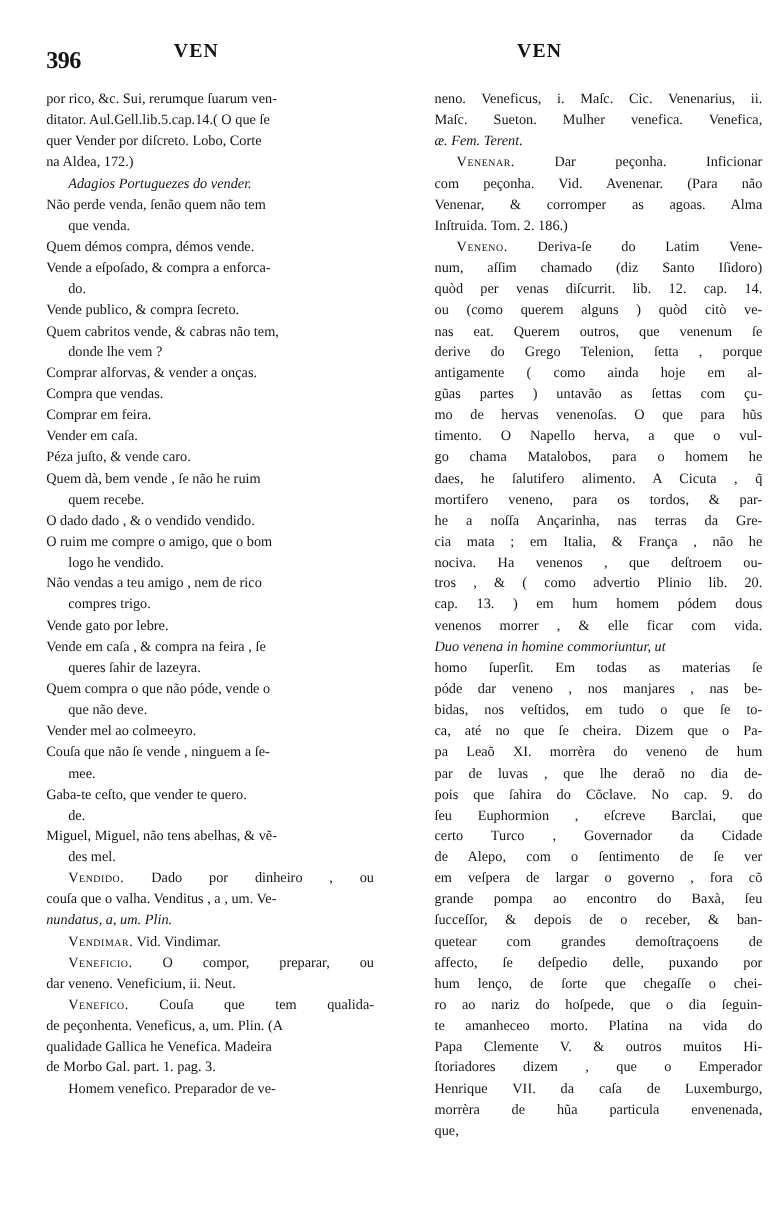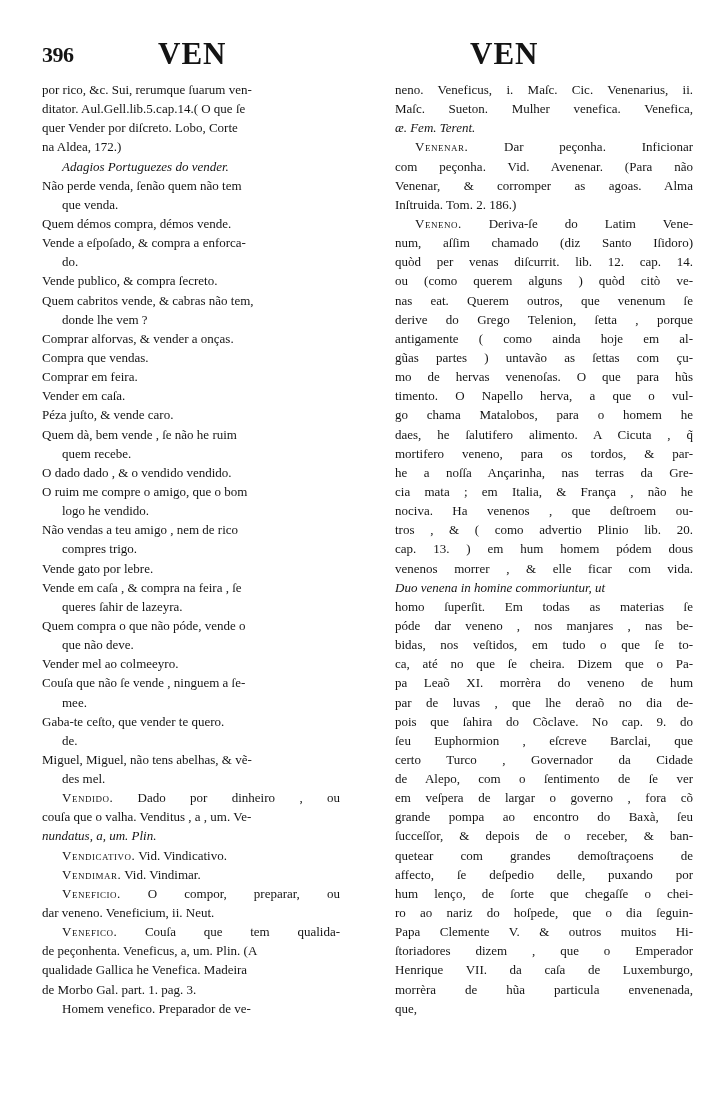--- a/index.html
+++ b/index.html
@@ -7,21 +7,21 @@
     width: 709px; height: 1106px; position: relative; overflow: hidden;
     font-family: "Liberation Serif", "DejaVu Serif", serif;
     color: #141414;
   }
   .page-number {
     position: absolute; left: 42px; top: 42px;
     font-size: 22px; font-weight: bold; letter-spacing: -0.5px;
   }
   .running-head {
     position: absolute; top: 36px;
-    font-size: 31px; font-weight: bold; letter-spacing: 1px;
+    font-size: 18px; font-weight: bold; letter-spacing: 1px;
   }
   .rh-left { left: 158px; }
   .rh-right { left: 470px; }
   .column {
     position: absolute; top: 80px;
     font-size: 13px; line-height: 19.15px;
   }
   .col-left { left: 42px; width: 298px; }
   .col-right { left: 357px; width: 298px; margin-left: 38px; }
   .line { white-space: nowrap; height: 19.15px; overflow: visible; }
@@ -73,21 +73,20 @@
     <div class="line">Vender mel ao colmeeyro.</div>
     <div class="line">Couſa que não ſe vende , ninguem a ſe-</div>
     <div class="line hang">mee.</div>
     <div class="line">Gaba-te ceſto, que vender te quero.</div>
     <div class="line hang">de.</div>
     <div class="line">Miguel, Miguel, não tens abelhas, &amp; vẽ-</div>
     <div class="line hang">des mel.</div>
     <div class="line indent just"><span class="sc">Vendido.</span><span> Dado por dinheiro , ou</span></div>
     <div class="line">couſa que o valha. Venditus , a , um. Ve-</div>
     <div class="line it">nundatus, a, um. Plin.</div>
-    <div class="line indent"><span class="sc">Vendicativo.</span><span> Vid. Vindicativo.</span></div>
     <div class="line indent"><span class="sc">Vendimar.</span><span> Vid. Vindimar.</span></div>
     <div class="line indent just"><span class="sc">Veneficio.</span><span> O compor, preparar, ou</span></div>
     <div class="line">dar veneno. Veneficium, ii. Neut.</div>
     <div class="line indent just"><span class="sc">Venefico.</span><span> Couſa que tem qualida-</span></div>
     <div class="line">de peçonhenta. Veneficus, a, um. Plin. (A</div>
     <div class="line">qualidade Gallica he Venefica. Madeira</div>
     <div class="line">de Morbo Gal. part. 1. pag. 3.</div>
     <div class="line indent">Homem venefico. Preparador de ve-</div>
   </div>
 <div class="column col-right" id="col-right">
@@ -128,18 +127,19 @@
     <div class="line just">ſeu Euphormion , eſcreve Barclai, que</div>
     <div class="line just">certo Turco , Governador da Cidade</div>
     <div class="line just">de Alepo, com o ſentimento de ſe ver</div>
     <div class="line just">em veſpera de largar o governo , fora cõ</div>
     <div class="line just">grande pompa ao encontro do Baxà, ſeu</div>
     <div class="line just">ſucceſſor, &amp; depois de o receber, &amp; ban-</div>
     <div class="line just">quetear com grandes demoſtraçoens de</div>
     <div class="line just">affecto, ſe deſpedio delle, puxando por</div>
     <div class="line just">hum lenço, de ſorte que chegaſſe o chei-</div>
     <div class="line just">ro ao nariz do hoſpede, que o dia ſeguin-</div>
+    <div class="line just">te amanheceo morto. Platina na vida do</div>
     <div class="line just">Papa Clemente V. &amp; outros muitos Hi-</div>
     <div class="line just">ſtoriadores dizem , que o Emperador</div>
     <div class="line just">Henrique VII. da caſa de Luxemburgo,</div>
     <div class="line just">morrèra de hũa particula envenenada,</div>
     <div class="line right-align">que,</div>
   </div>
 
 </body></html>

